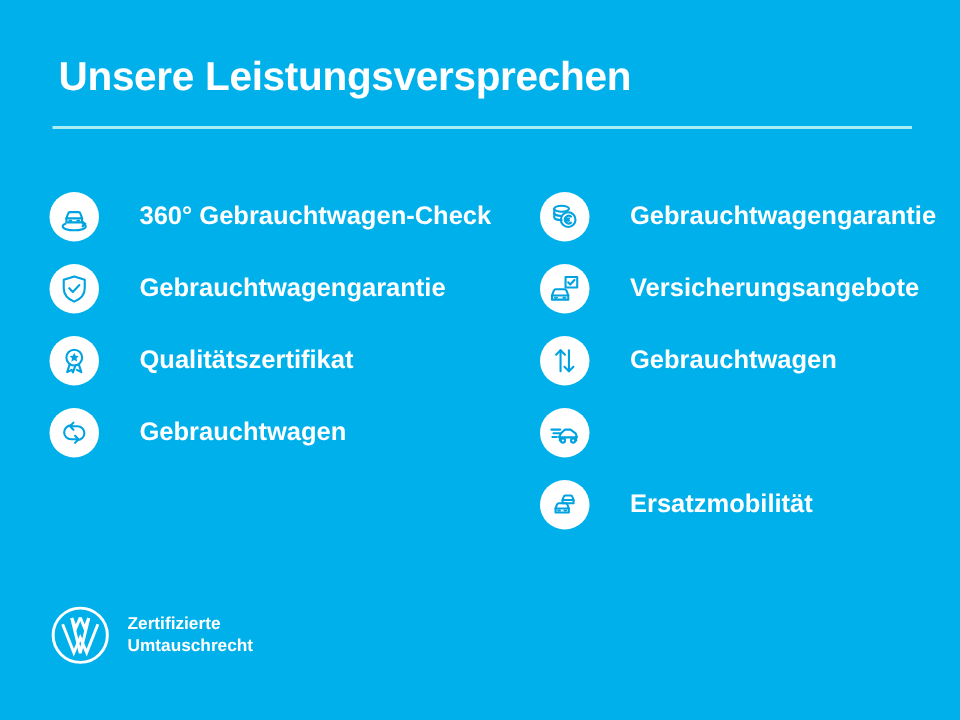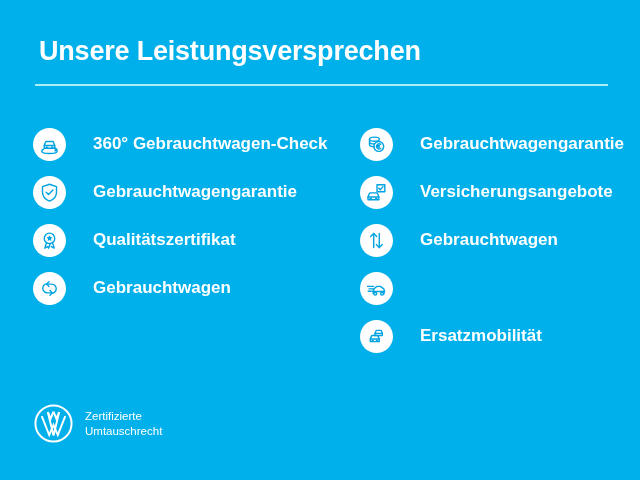--- a/index.html
+++ b/index.html
@@ -120,21 +120,21 @@
   .vw-logo svg * {
     fill: none;
     stroke: #ffffff;
     stroke-width: 2.1;
     stroke-linejoin: miter;
     stroke-linecap: butt;
   }
   .footer-text {
     margin-left: 11px;
     font-size: 11.5px;
-    font-weight: normal;
+    font-weight: bold;
     color: #ffffff;
     line-height: 15px;
     white-space: nowrap;
   }
 </style>
 </head>
 <body>
 
 <div class="slide">
 

